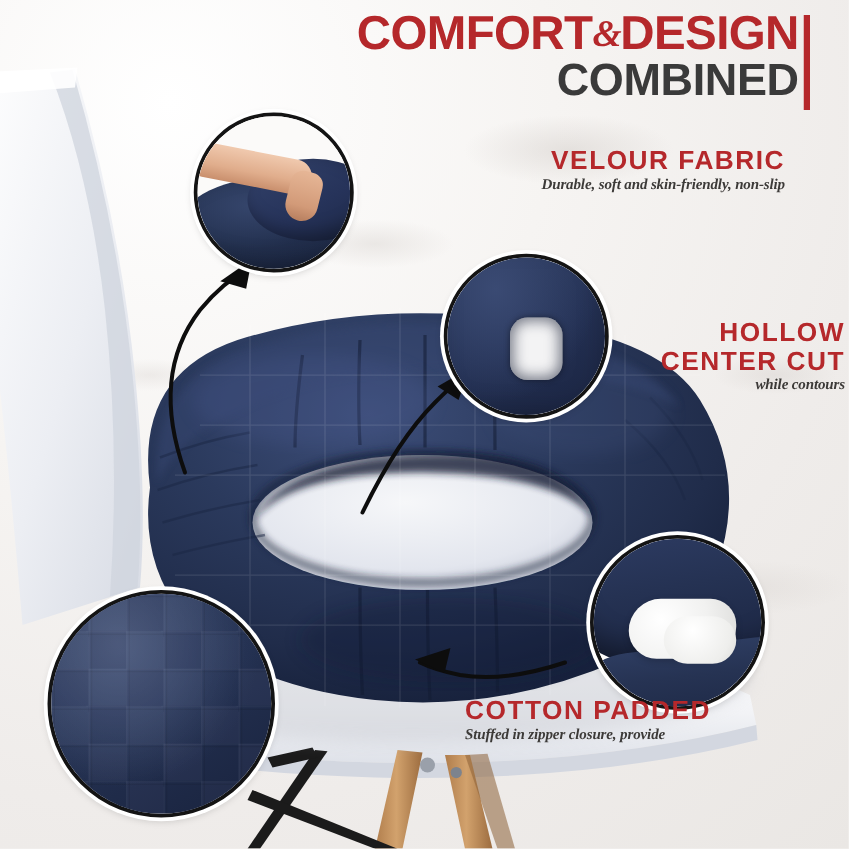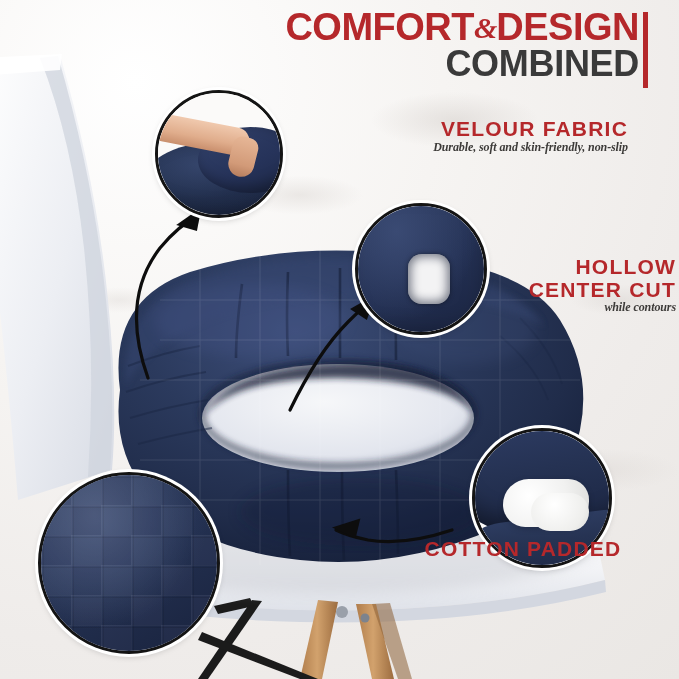--- a/index.html
+++ b/index.html
@@ -62,21 +62,21 @@
     color:#b5282b; font-weight:bold; font-size:21px;
     letter-spacing:1.2px; text-transform:uppercase; line-height:1.08;
   }
   .feat-desc {
     color:#3c3a38; font-size:12px; line-height:1.15;
     font-family:"Liberation Serif", serif; font-style:italic; font-weight:bold;
     letter-spacing:-0.1px;
   }
   #feat-velour { left:288px; top:118px; text-align:right; width:340px; }
   #feat-hollow { left:430px; top:216px; text-align:right; width:246px;margin-top:40px; }
-  #feat-cotton { left:372px; top:538px; text-align:center; width:302px; }
+  #feat-cotton { left:372px; top:558px; text-align:left; width:302px; }
 
   
   .callout {
     position:absolute; border-radius:50%;
     border:3px solid #141414;
     box-shadow:0 0 0 3px #ffffff, 0 2px 7px rgba(0,0,0,.22);
     overflow:hidden; background:#ffffff; z-index:25;
   }
   .cimg { position:absolute; inset:0; }
 
@@ -369,14 +369,15 @@
   </div>
 
   <div class="feat" id="feat-hollow">
     <div class="feat-title">HOLLOW</div>
     <div class="feat-title">CENTER CUT</div>
     <div class="feat-desc">while contours</div>
   </div>
 
   <div class="feat" id="feat-cotton">
     <div class="feat-title">COTTON PADDED</div>
+    <div class="feat-desc">Stuffed in zipper closure, provide</div>
   </div>
 </div>
 
 </body></html>

